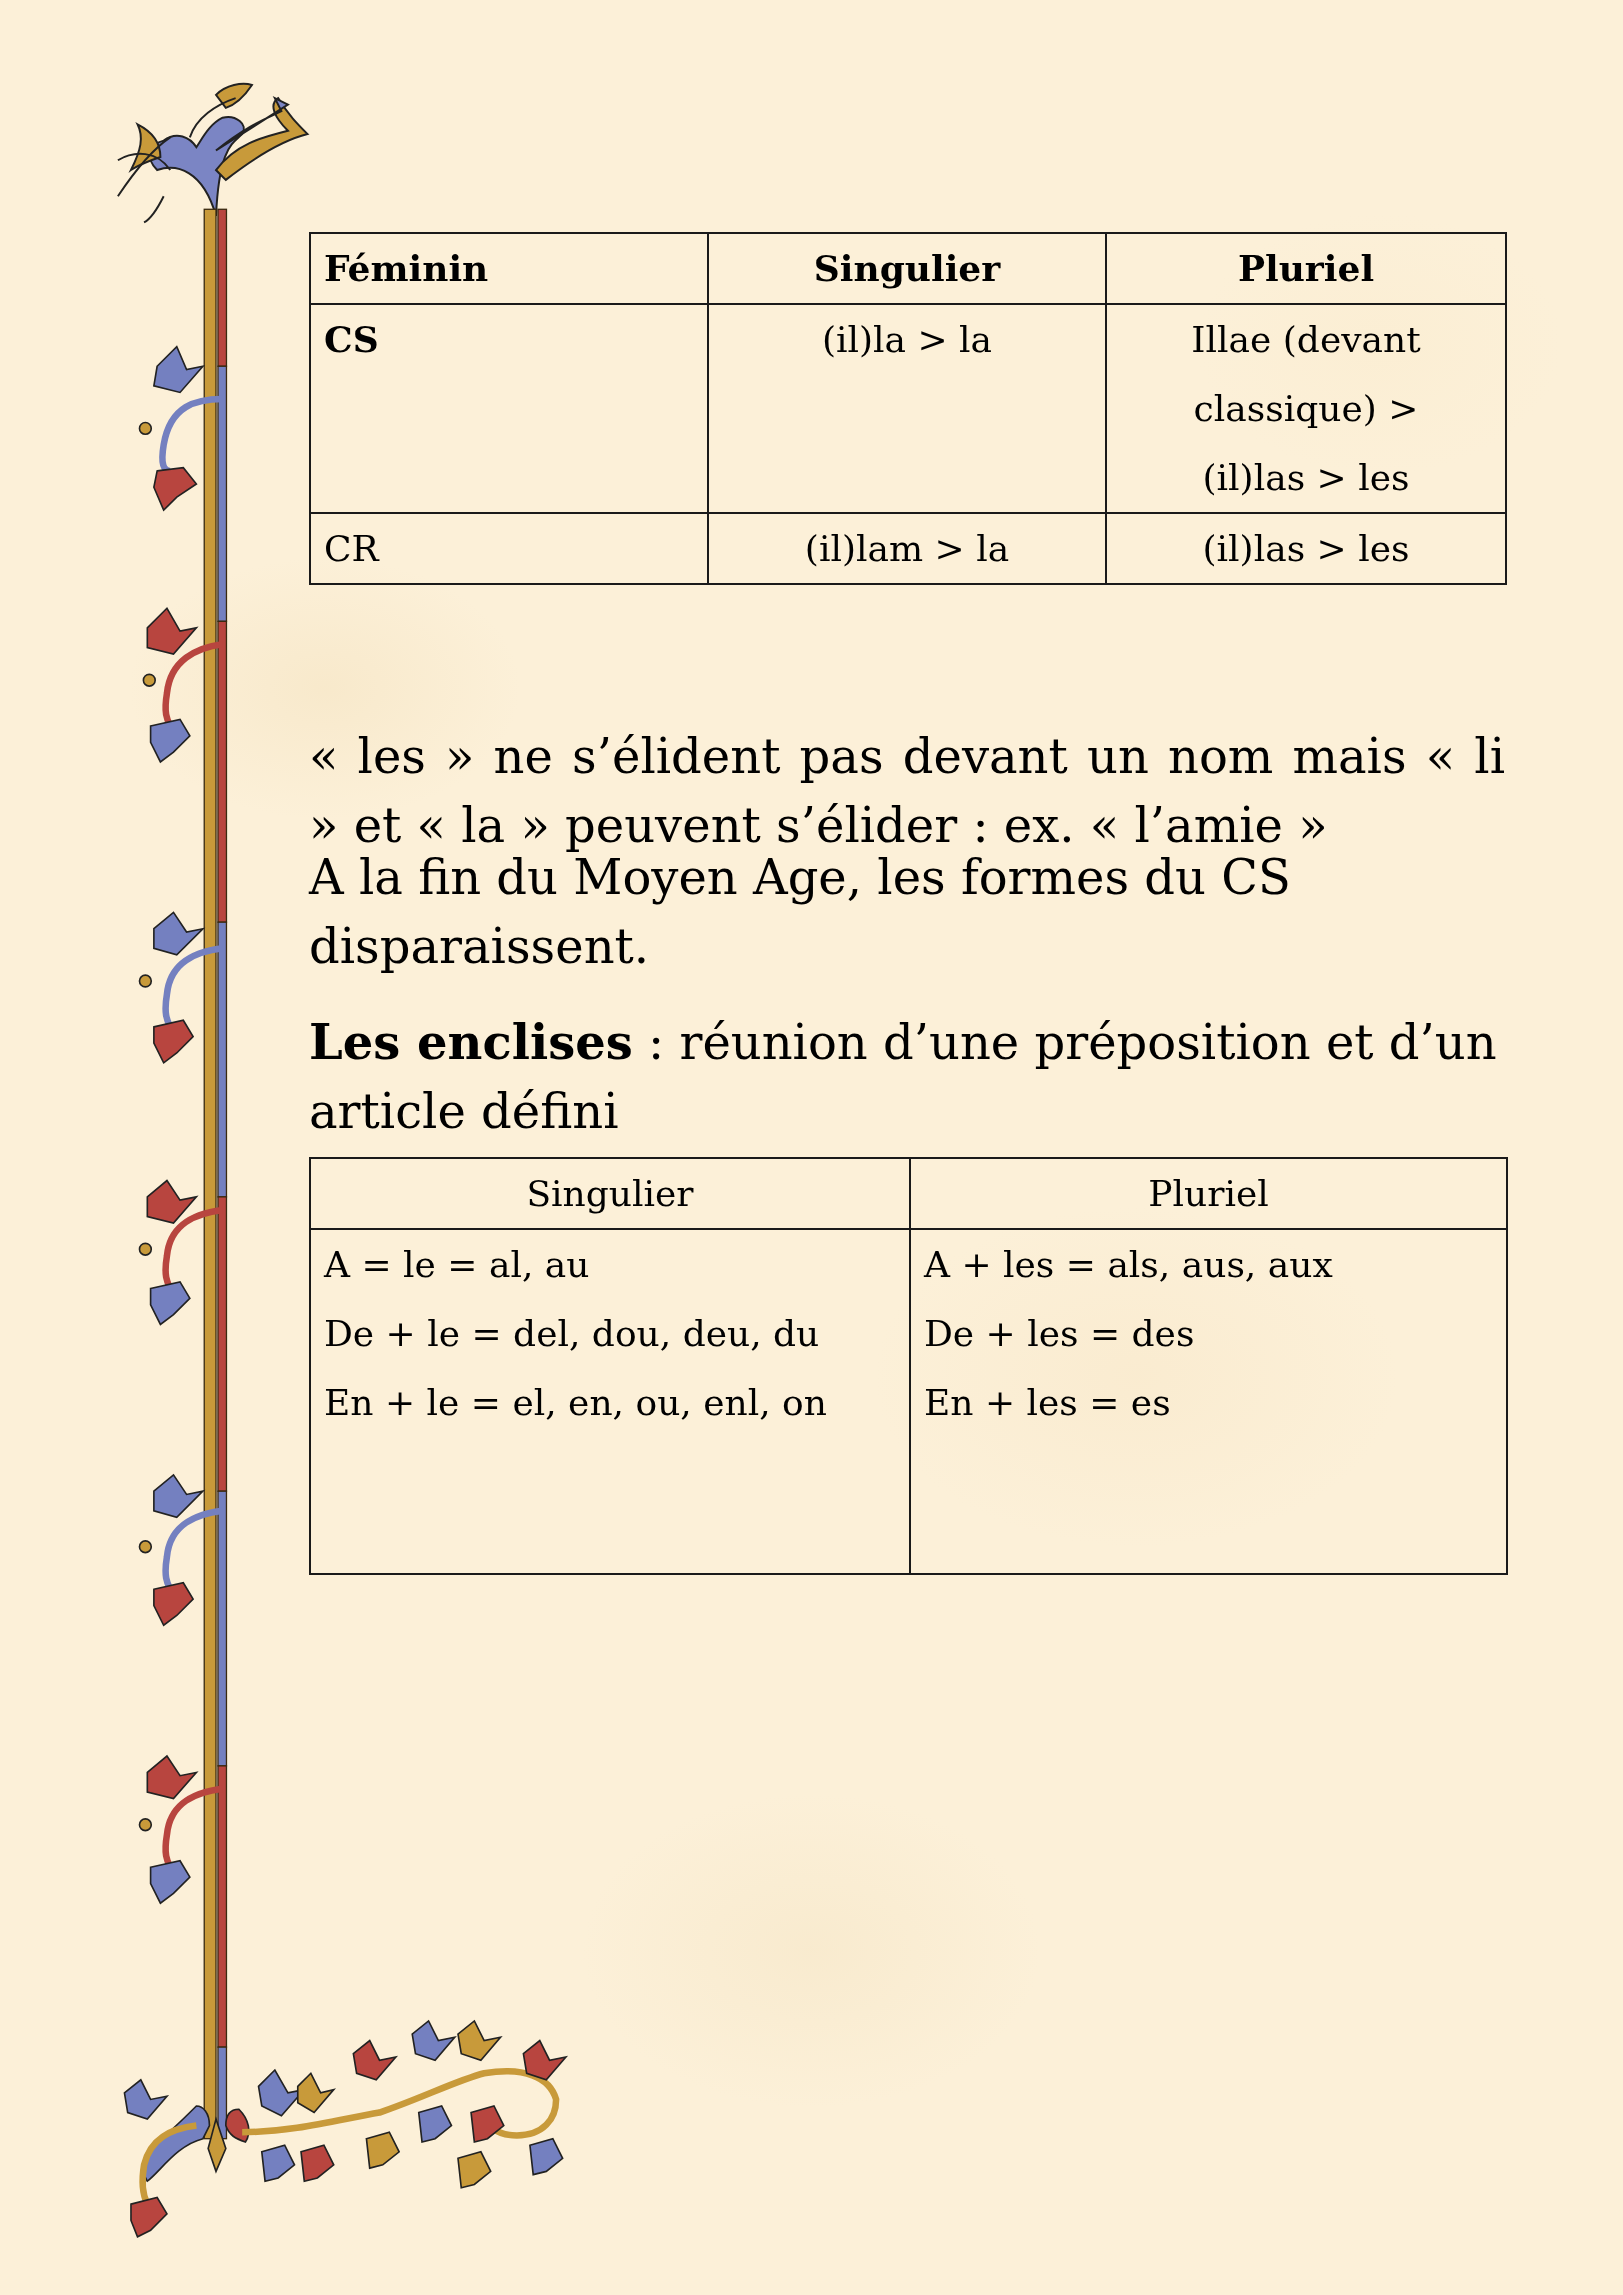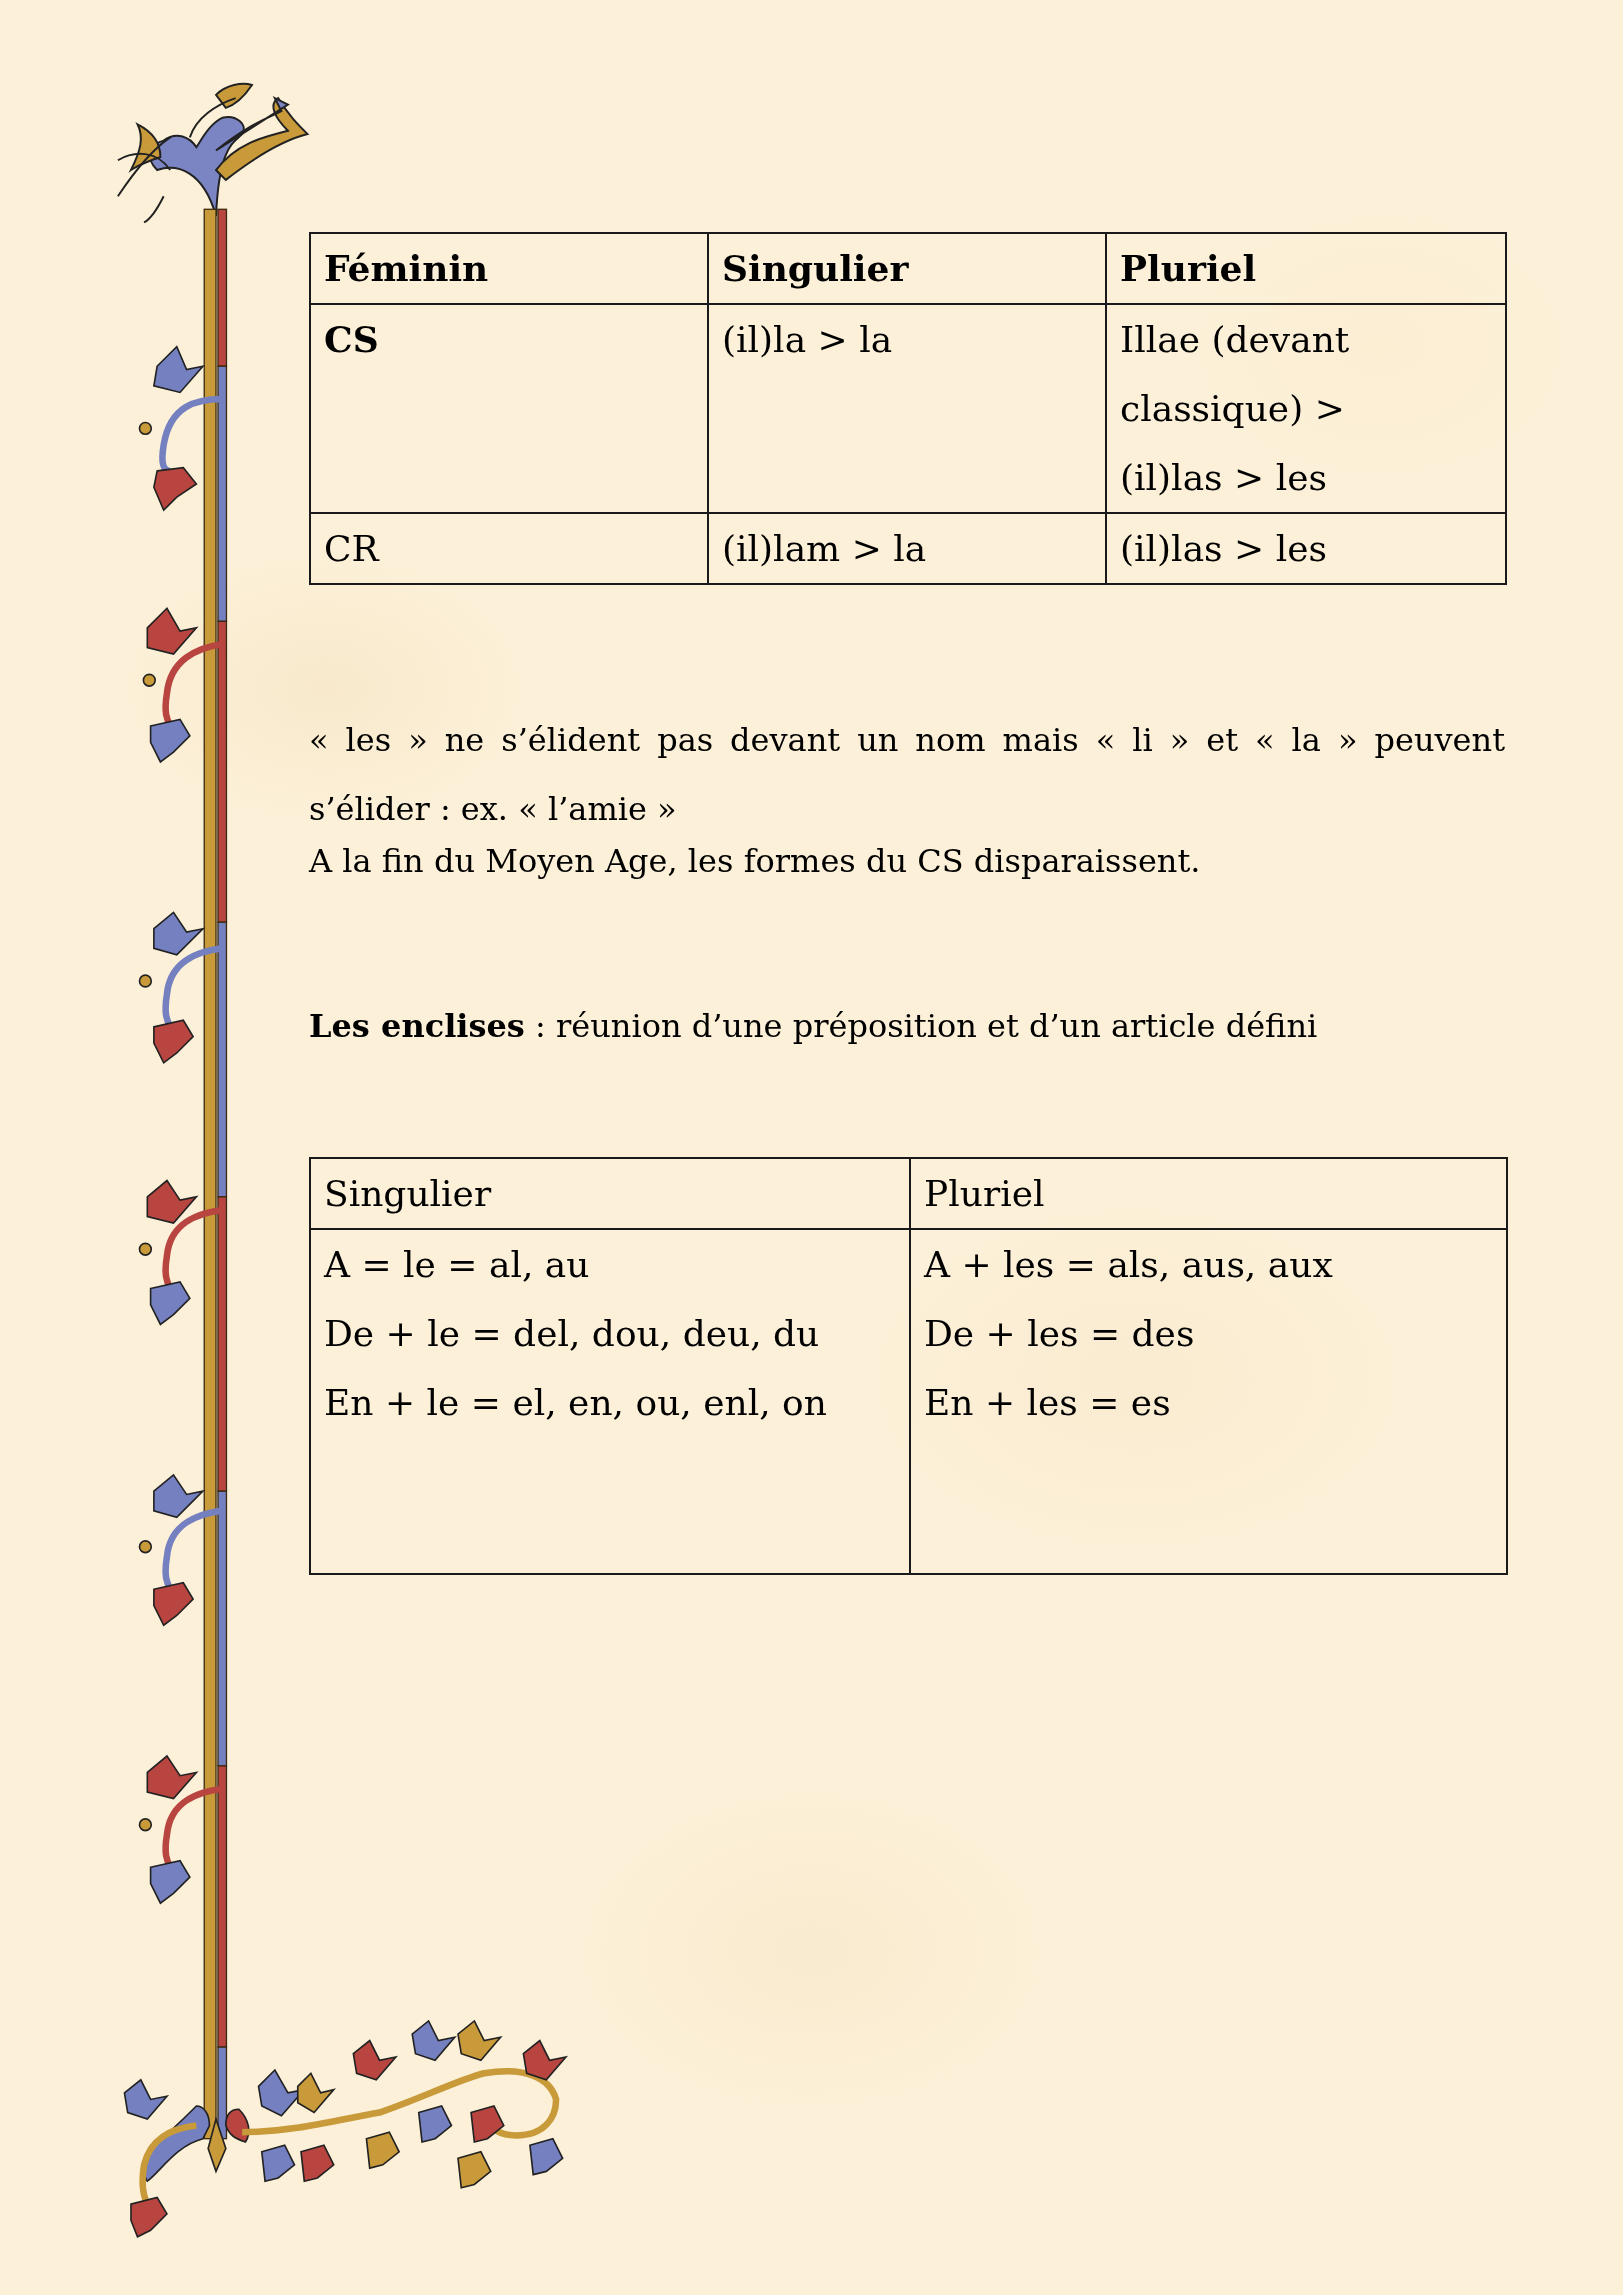--- a/index.html
+++ b/index.html
@@ -22,33 +22,33 @@
     font-size: 36px; line-height: 69px;
   }
   table.t td, table.t th {
     border: 2px solid #1a1a1a; vertical-align: top; padding: 0 13px;
   }
   #t1 { left: 309px; top: 232px; width: 1196px; }
   #t1 col.c1 { width: 398px; } #t1 col.c2 { width: 398px; } #t1 col.c3 { width: 400px; }
   #t1 .hdr td { height: 67px; font-weight: bold; }
   #t1 .r-cs td { height: 206px; }
   #t1 .r-cr td { height: 67px; }
-  .center { text-align: left; }
+  .center { text-align: center; }
   .left { text-align: left; }
   b.em { font-weight: normal; }
 
   #t2 { left: 309px; top: 1157px; width: 1196px; }
   #t2 col.c1 { width: 600px; } #t2 col.c2 { width: 597px; }
   #t2 .hdr td { height: 67px; }
   #t2 .body td { height: 343px; }
   .line { display: block; }
 
   .para {
     position: absolute; left: 309px; width: 1196px;
-    font-size: 32px; line-height: 69px; text-align: justify;
+    font-size: 48px; line-height: 69px; text-align: justify;
   }
   #p1 { top: 674px; }
   #p2 { top: 795px; text-align: left; }
   #p3 { top: 960px; text-align: left; }
 </style>
 </head>
 <body>
 
 <div class="page">
 

